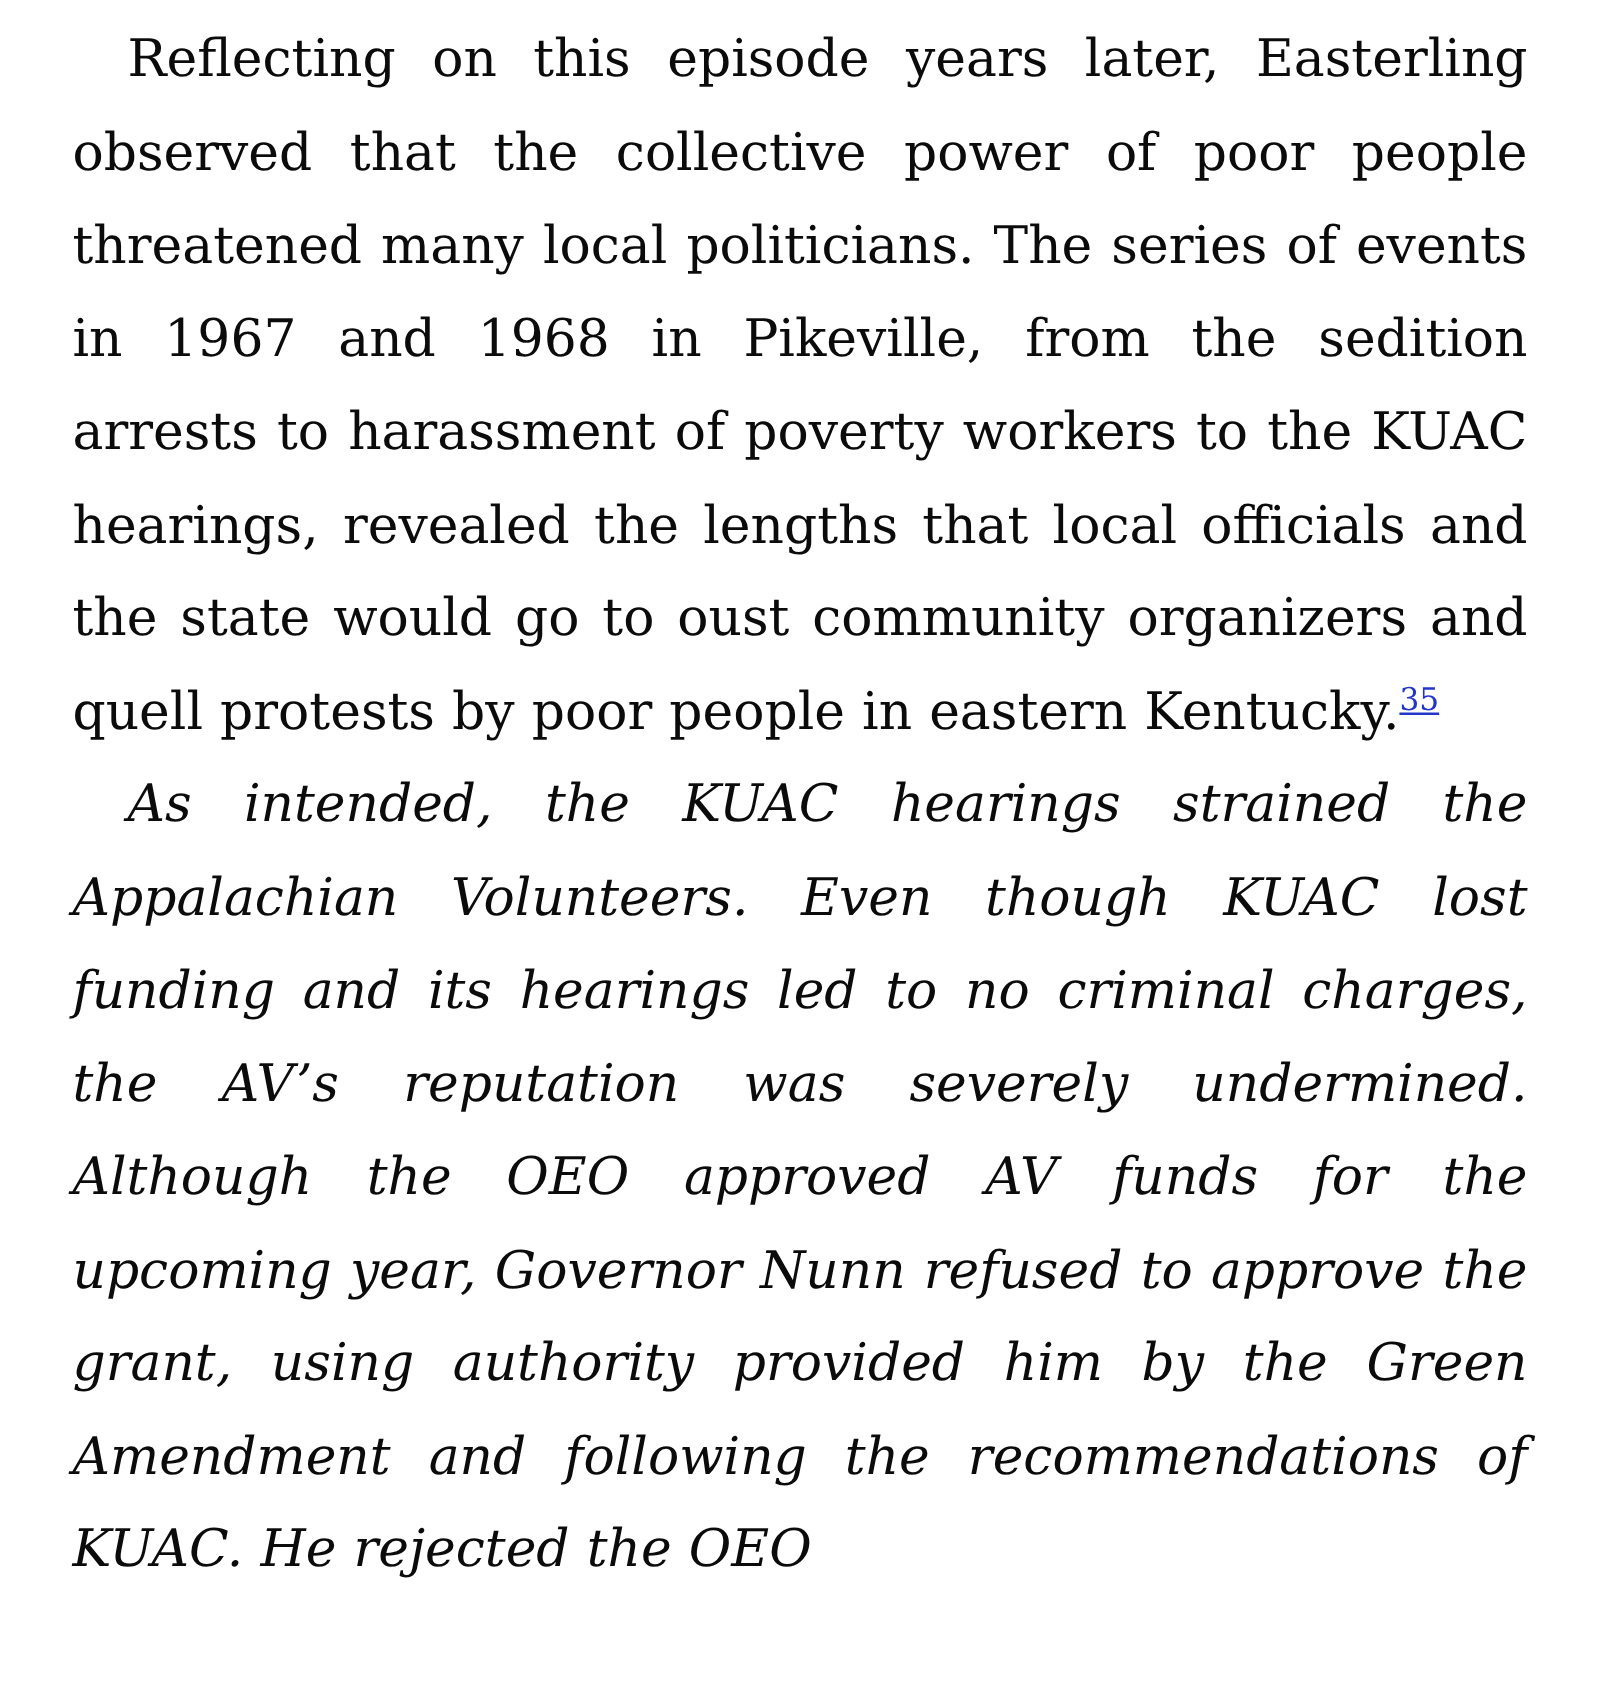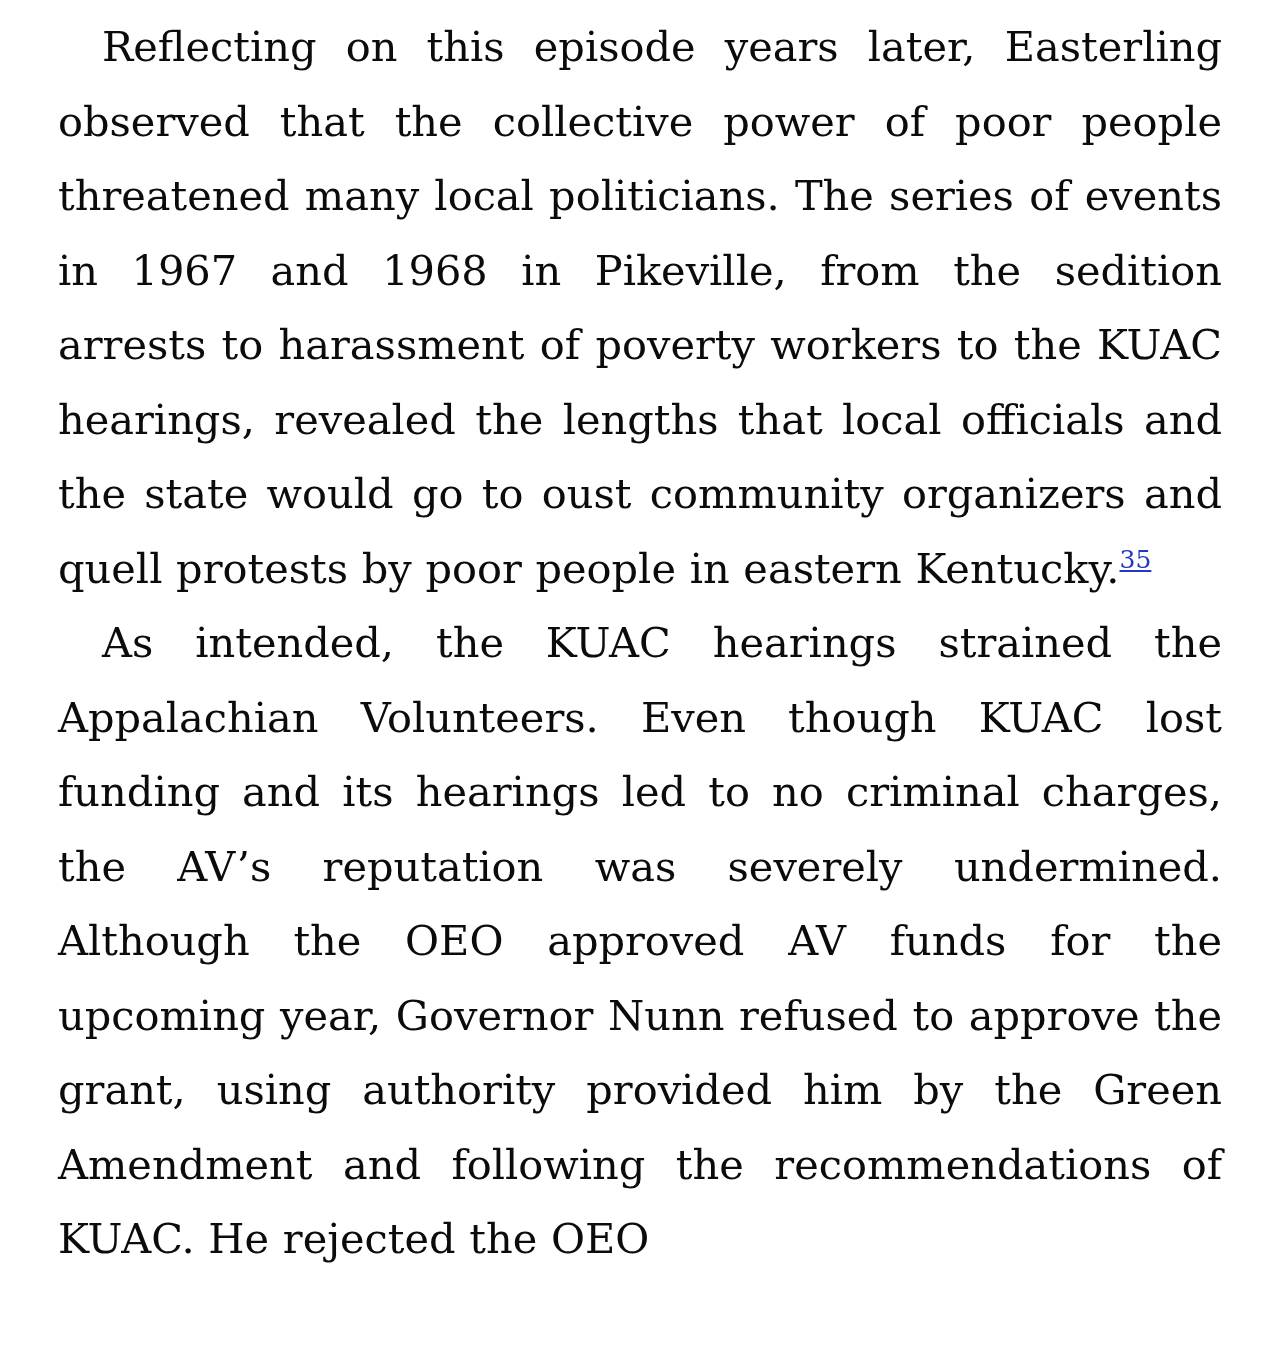--- a/index.html
+++ b/index.html
@@ -25,20 +25,21 @@
     font-size: 41.5px;
     line-height: 74.5px;
     text-align: justify;
     text-justify: inter-word;
     text-indent: 44px;
     hyphens: manual;
     word-spacing: 0.5px;
   }
   .para + .para {
     margin-top: 0;
+    font-style: italic;
   }
   .footnote-ref {
     font-size: 25px;
     line-height: 0;
     vertical-align: super;
     color: #2436c8;
     text-decoration: underline;
     text-decoration-color: #2436c8;
     text-underline-offset: 2px;
     cursor: pointer;

